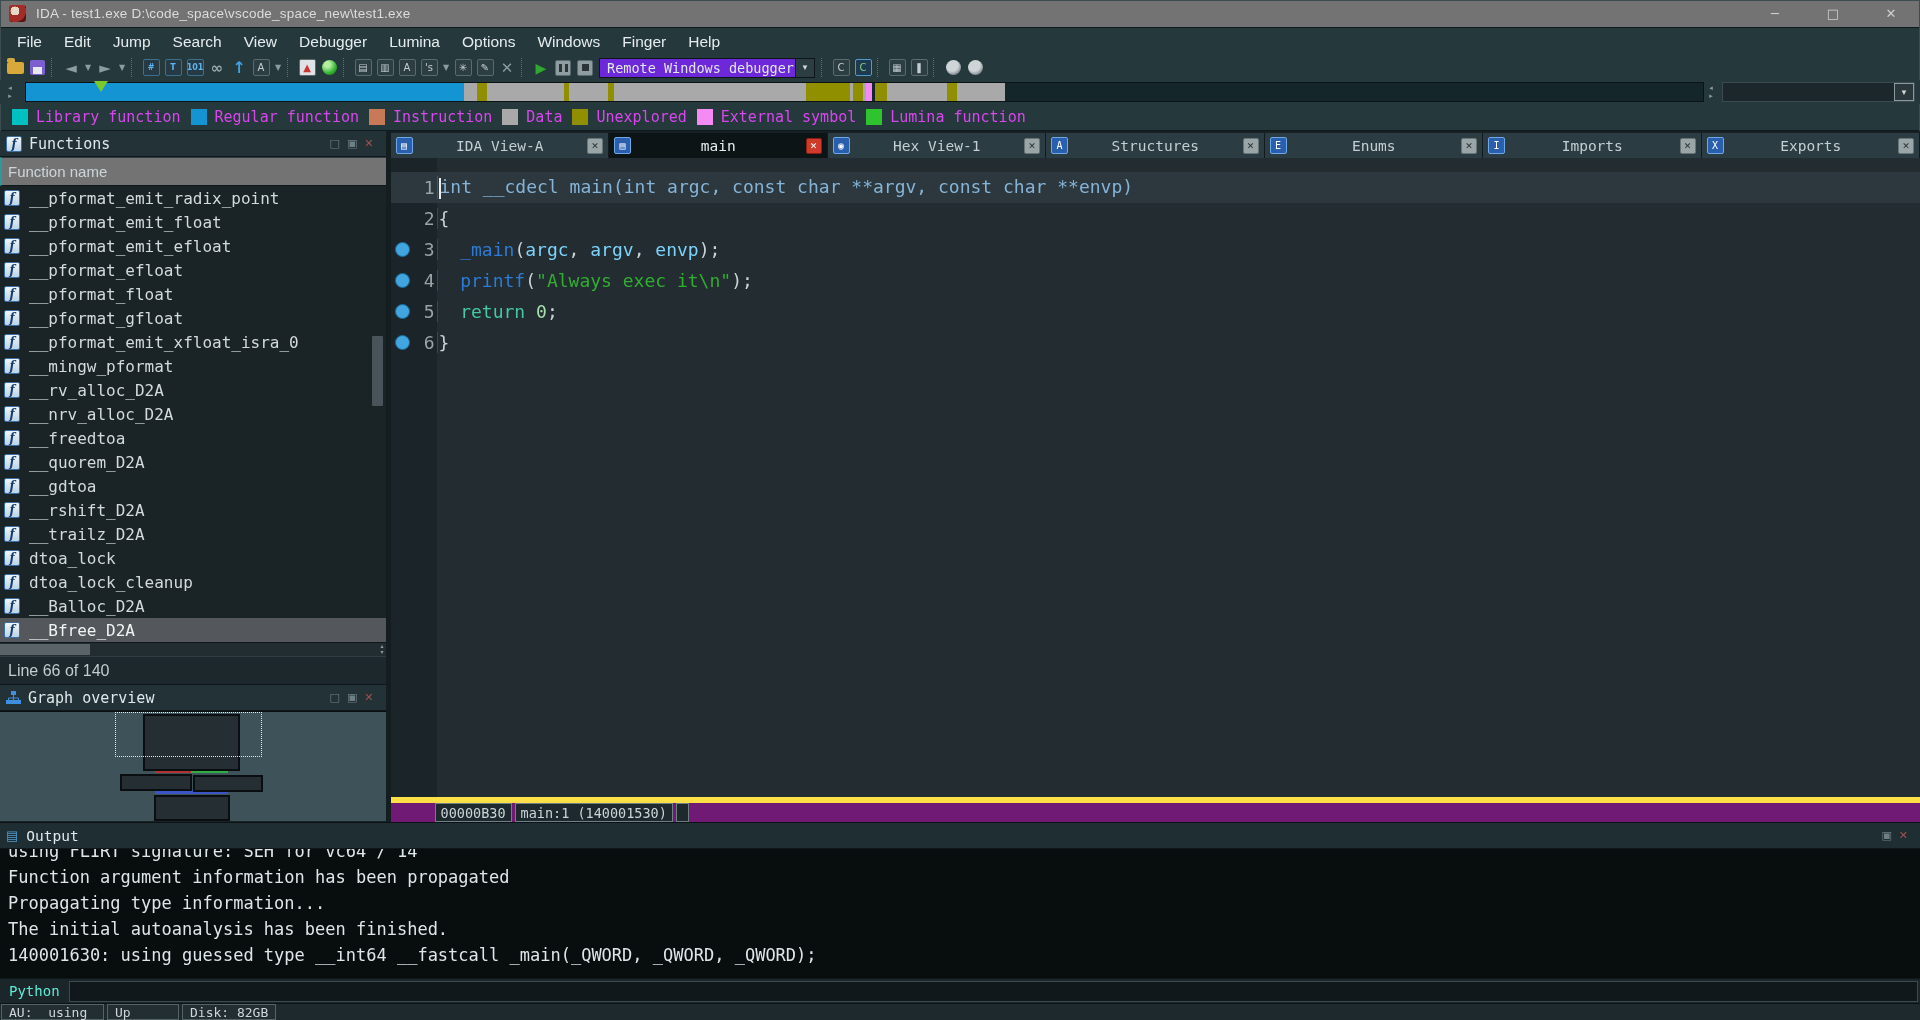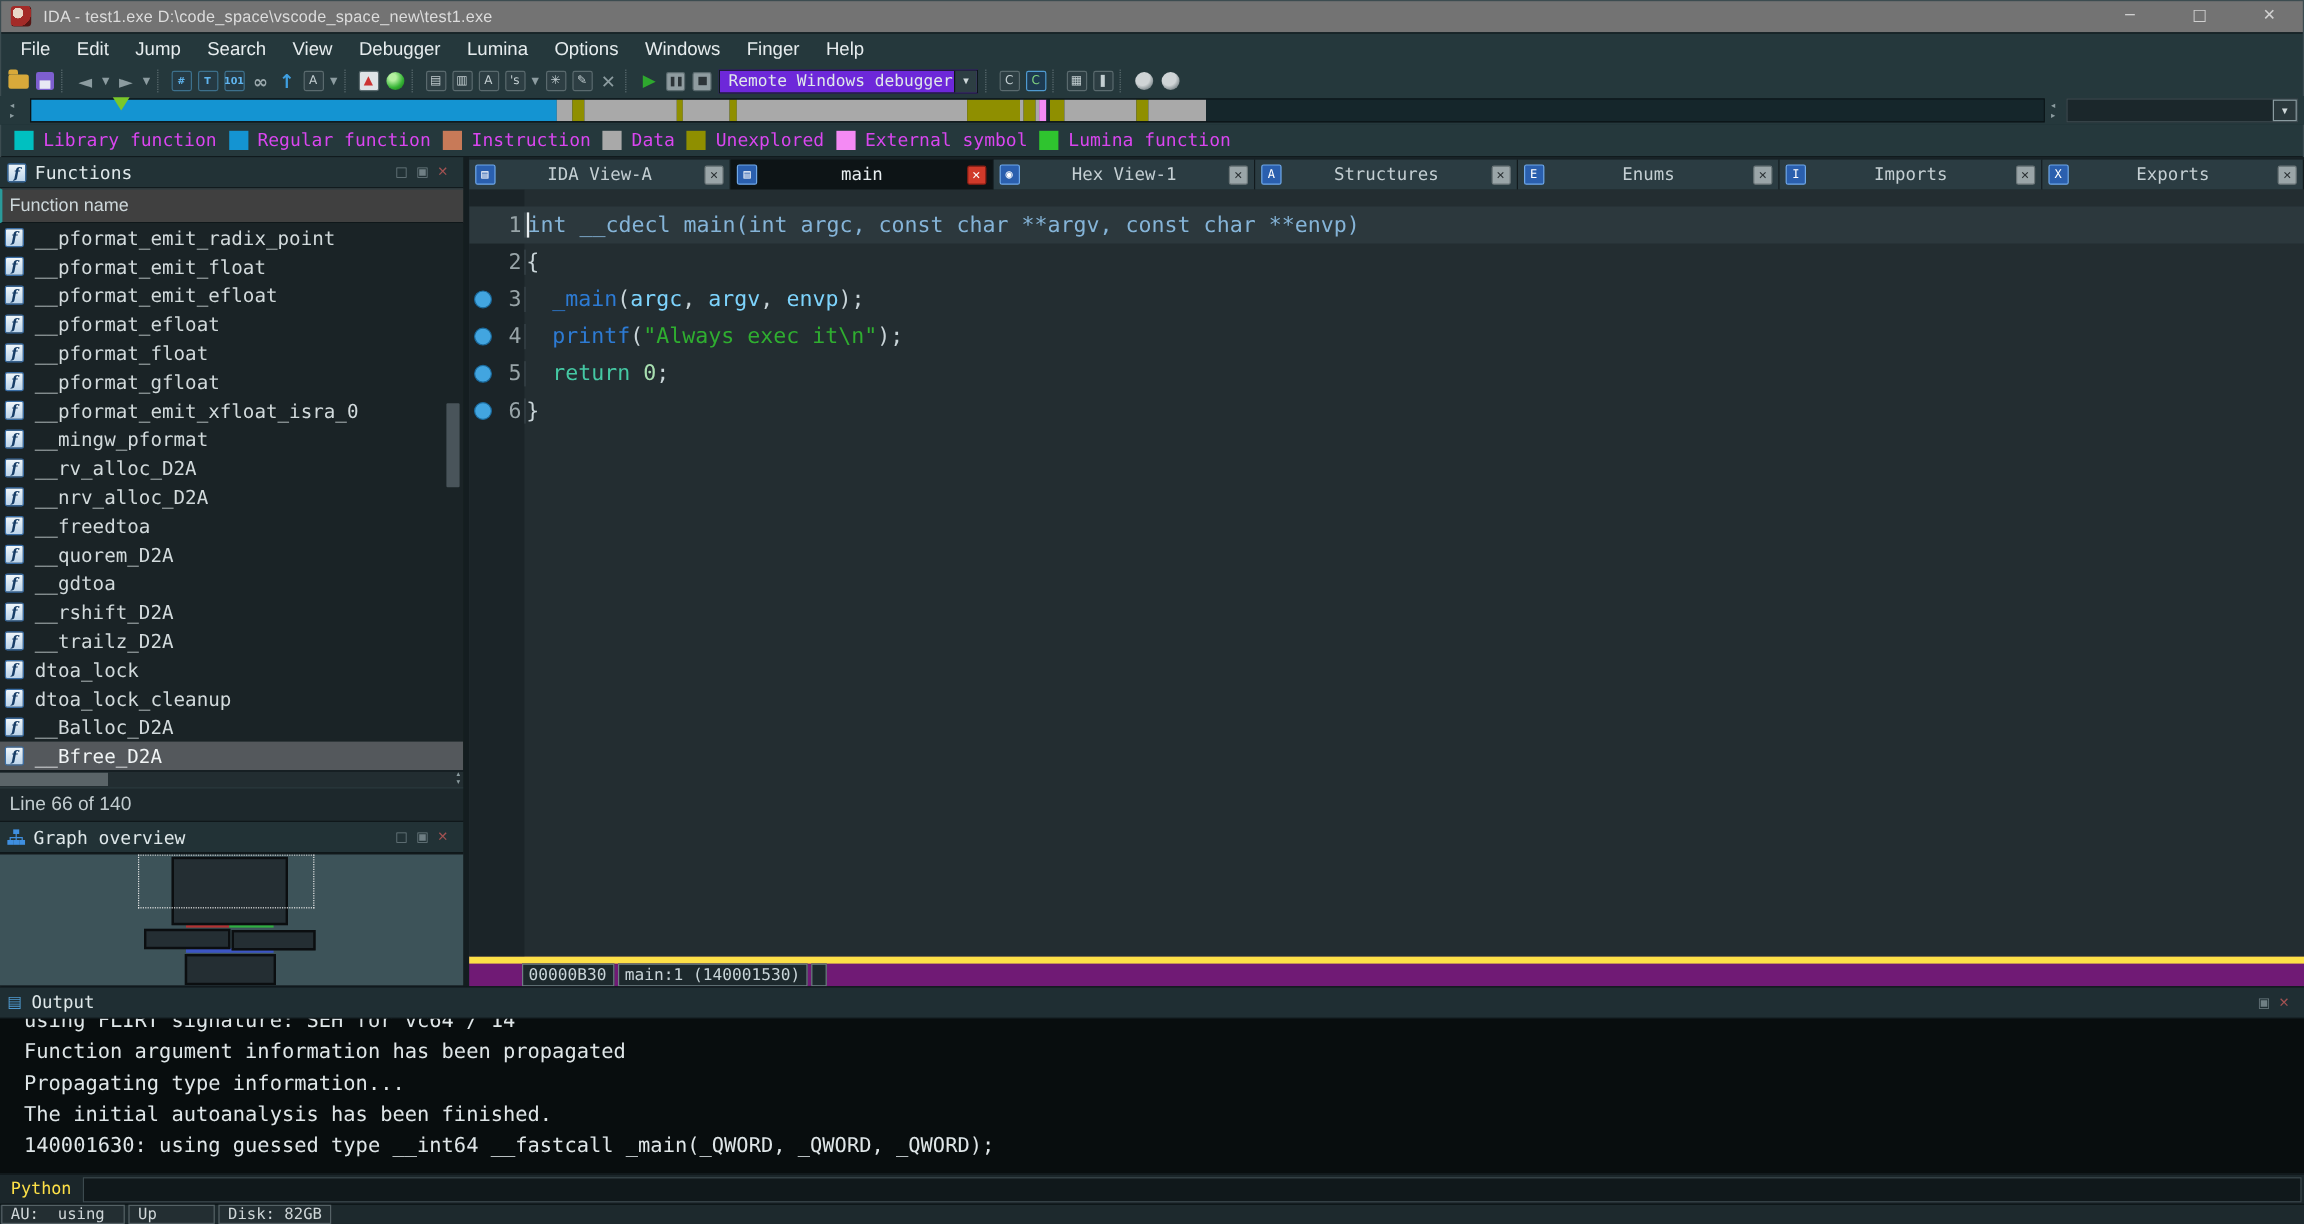--- a/index.html
+++ b/index.html
@@ -91,21 +91,21 @@
   .pane-header .ph-title { font-family:"DejaVu Sans Mono", monospace; font-size:15px; color:#dfe8ea; margin-left:7px; }
   .ph-icons { margin-left:auto; display:flex; gap:7px; margin-right:6px; }
   .ph-ic { font-size:11px; color:#6f7f84; font-family:"DejaVu Sans", sans-serif; }
   .ph-ic.close { color:#a25252; }
 
   .f-icon { width:16px; height:16px; background:linear-gradient(#f0f6fa,#bcd4ea); border:1px solid #3a6ea5;
     border-radius:2px; display:flex; align-items:center; justify-content:center;
     font-family:"DejaVu Serif", serif; font-style:italic; font-weight:bold; font-size:12px; color:#173d66;
     flex:0 0 auto; }
 
-  #fn-colheader { height:29px; background:#404040; border-bottom:1px solid #0f171a; border-top:1px solid #2f3d42;
+  #fn-colheader { height:29px; background:#737373; border-bottom:1px solid #0f171a; border-top:1px solid #2f3d42;
     border-left:2px solid #2a9a9a; display:flex; align-items:center; padding-left:6px;
     font-size:15px; color:#ccd6d9; }
   #fn-list { height:456px; background:#1a2326; position:relative; overflow:hidden; }
   .fn-row { height:24px; display:flex; align-items:center; padding-left:4px; gap:9px; }
   .fn-row .fn-name { font-family:"DejaVu Sans Mono", monospace; font-size:16px; color:#d2dadc; white-space:pre; }
   .fn-row.selected { background:#54585c; }
   .fn-row.selected .fn-name { color:#f0f4f5; }
   #fn-vscroll { position:absolute; right:3px; top:150px; width:11px; height:70px; background:#49545a;
     border-radius:1px; }
   #fn-hscroll { height:14px; background:#222d31; position:relative; border-top:1px solid #10181b; }
@@ -162,26 +162,26 @@
     display:flex; align-items:center; }
   .cs-box.empty { width:13px; padding:0; }
 
   
   #output-panel { position:absolute; top:822px; left:0; width:1920px; height:181px;
     background:#1d2a2e; border-top:1px solid #0b1114; display:flex; flex-direction:column; }
   #output-header { height:26px; background:#1f2e33; display:flex; align-items:center; padding:0 6px;
     border-bottom:1px solid #0f171a; }
   #output-header .oh-icon { color:#4f9ad0; font-size:13px; font-family:"DejaVu Sans", sans-serif; }
   #output-header .ph-title { font-family:"DejaVu Sans Mono", monospace; font-size:14.5px; color:#dfe8ea; margin-left:8px; }
-  #output-body { flex:1; background:#080d0e; overflow:hidden; padding-left:20px; padding-top:2px; }
+  #output-body { flex:1; background:#080d0e; overflow:hidden; padding-left:8px; padding-top:2px; }
   .out-line { font-family:"DejaVu Sans Mono", monospace; font-size:17px; line-height:26px;
     color:#dfe6e8; white-space:pre; }
   .out-line:first-child { margin-top:-13px; }
   #python-row { height:25px; background:#1b262a; display:flex; align-items:center; border-top:1px solid #0f171a; }
-  #python-label { font-family:"DejaVu Sans Mono", monospace; font-size:14px; color:#fde047; padding:0 9px; }
+  #python-label { font-family:"DejaVu Sans Mono", monospace; font-size:14px; color:#5eead4; padding:0 9px; }
   #python-input { flex:1; height:21px; margin-right:2px; background:#10181b; border:1px solid #3c4a4f; }
 
   
   #statusbar { position:absolute; top:1003px; left:0; width:1920px; height:17px; background:#1d292d;
     border-top:1px solid #0c1316; display:flex; align-items:stretch; gap:3px; padding-left:1px; }
   .sb-box { border:1px solid #556266; background:#232e32; color:#cfd6d8;
     font-family:"DejaVu Sans Mono", monospace; font-size:13px; display:flex; align-items:center;
     padding:0 7px; white-space:pre; }
   .sb-box:nth-child(1){ width:103px; } .sb-box:nth-child(2){ width:72px; }
 </style>

